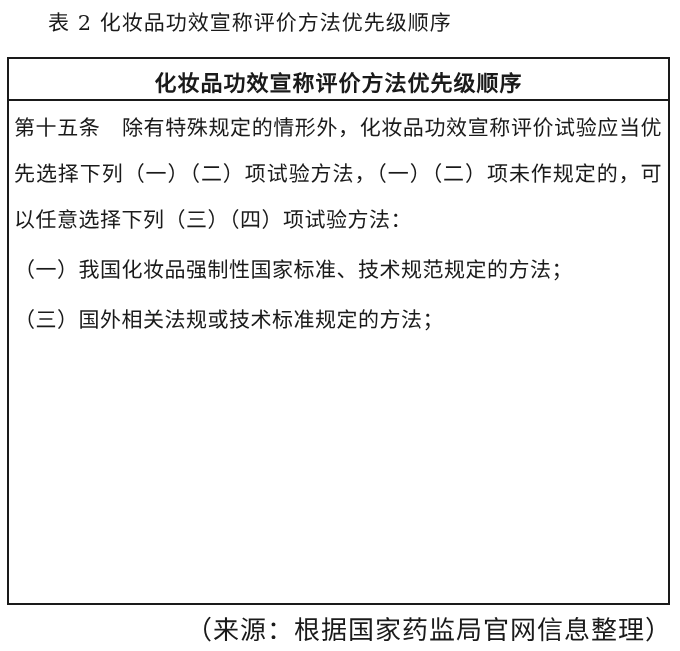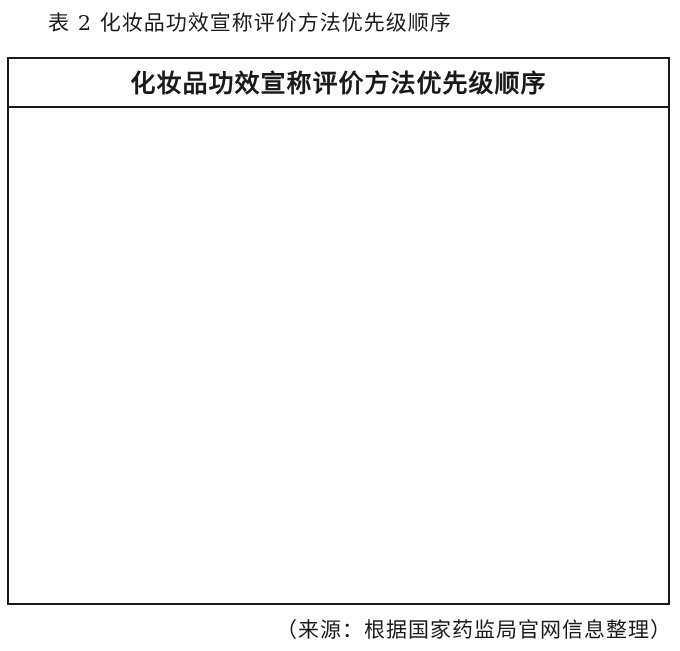--- a/index.html
+++ b/index.html
@@ -27,55 +27,58 @@
     position: absolute;
     left: 7px;
     top: 57px;
     width: 663px;
     height: 548px;
     border: 2px solid #1a1a1a;
     box-sizing: border-box;
     background: #ffffff;
   }
   .doc-table-header {
-    height: 49px;
+    height: 42px;
     line-height: 49px;
     border-bottom: 2px solid #1a1a1a;
     box-sizing: border-box;
     text-align: center;
     font-weight: bold;
-    font-size: 25px;
+    font-size: 22px;
     letter-spacing: 1px;
   }
   .doc-table-body {
     padding: 4px 6px 0 5px;
     box-sizing: border-box;
   }
   .doc-table-body p {
     margin: 0 0 4px 0;
     font-size: 21px;
     line-height: 46px;
     text-align: justify;
     text-justify: inter-ideograph;
     letter-spacing: 0.5px;
   }
   .source-note {
     position: absolute;
     right: 8px;
     top: 615px;
-    font-size: 21px;
+    font-size: 26px;
     line-height: 30px;
     letter-spacing: 1px;
     white-space: nowrap;
   }
 </style>
 </head>
 <body>
 
 <div class="caption">表 2 化妆品功效宣称评价方法优先级顺序</div>
 
 <div class="doc-table">
   <div class="doc-table-header">化妆品功效宣称评价方法优先级顺序</div>
   <div class="doc-table-body">
+    <p>第十五条　除有特殊规定的情形外，化妆品功效宣称评价试验应当优先选择下列（一）（二）项试验方法，（一）（二）项未作规定的，可以任意选择下列（三）（四）项试验方法：</p>
+    <p>（一）我国化妆品强制性国家标准、技术规范规定的方法；</p>
+    <p>（三）国外相关法规或技术标准规定的方法；</p>
   </div>
 </div>
 
 <div class="source-note">（来源：根据国家药监局官网信息整理）</div>
 
 </body></html>

